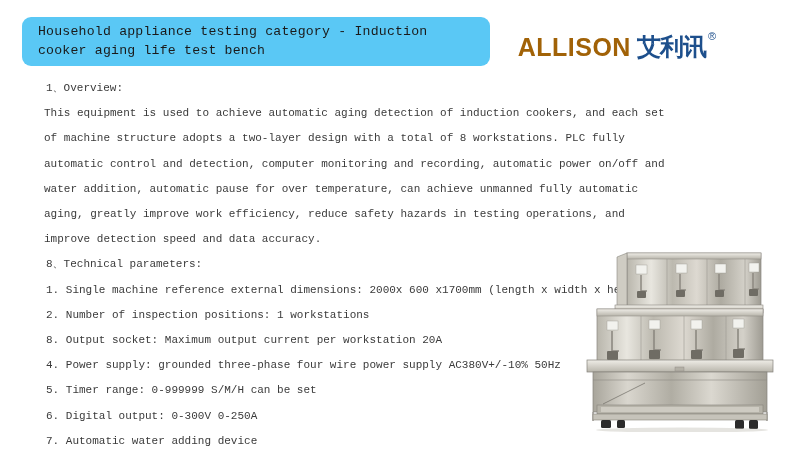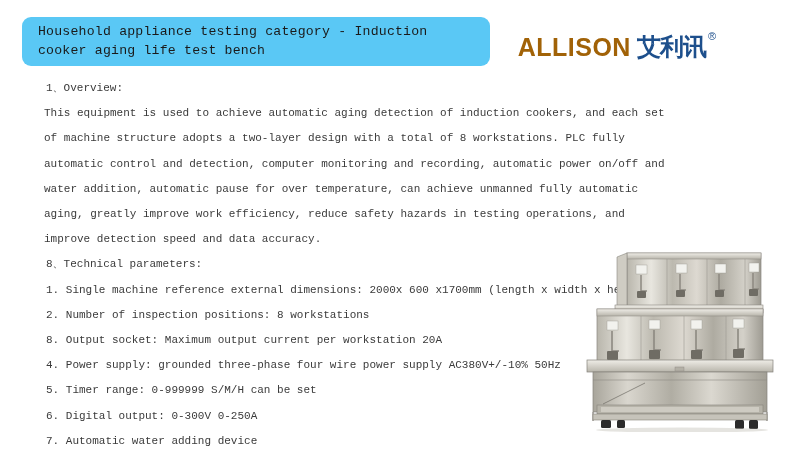--- a/index.html
+++ b/index.html
@@ -144,21 +144,21 @@
   <div class="para-line">This equipment is used to achieve automatic aging detection of induction cookers, and each set</div>
   <div class="para-line">of machine structure adopts a two-layer design with a total of 8 workstations. PLC fully</div>
   <div class="para-line">automatic control and detection, computer monitoring and recording, automatic power on/off and</div>
   <div class="para-line">water addition, automatic pause for over temperature, can achieve unmanned fully automatic</div>
   <div class="para-line">aging, greatly improve work efficiency, reduce safety hazards in testing operations, and</div>
   <div class="para-line">improve detection speed and data accuracy.</div>
 
   <div class="section-head">8、Technical parameters:</div>
 
   <div class="spec-item">1. Single machine reference external dimensions: 2000x 600 x1700mm (length x width x height)</div>
-  <div class="spec-item">2. Number of inspection positions: 8 workstations</div>
+  <div class="spec-item">2. Number of inspection positions: 1 workstations</div>
   <div class="spec-item">8. Output socket: Maximum output current per workstation 20A</div>
   <div class="spec-item">4. Power supply: grounded three-phase four wire power supply AC380V+/-10% 50Hz</div>
   <div class="spec-item">5. Timer range: 0-999999 S/M/H can be set</div>
   <div class="spec-item">6. Digital output: 0-300V 0-250A</div>
   <div class="spec-item">7. Automatic water adding device</div>
 
 </div>
 
 <div id="product-photo">
   <svg width="199" height="185" viewBox="0 0 199 185">

